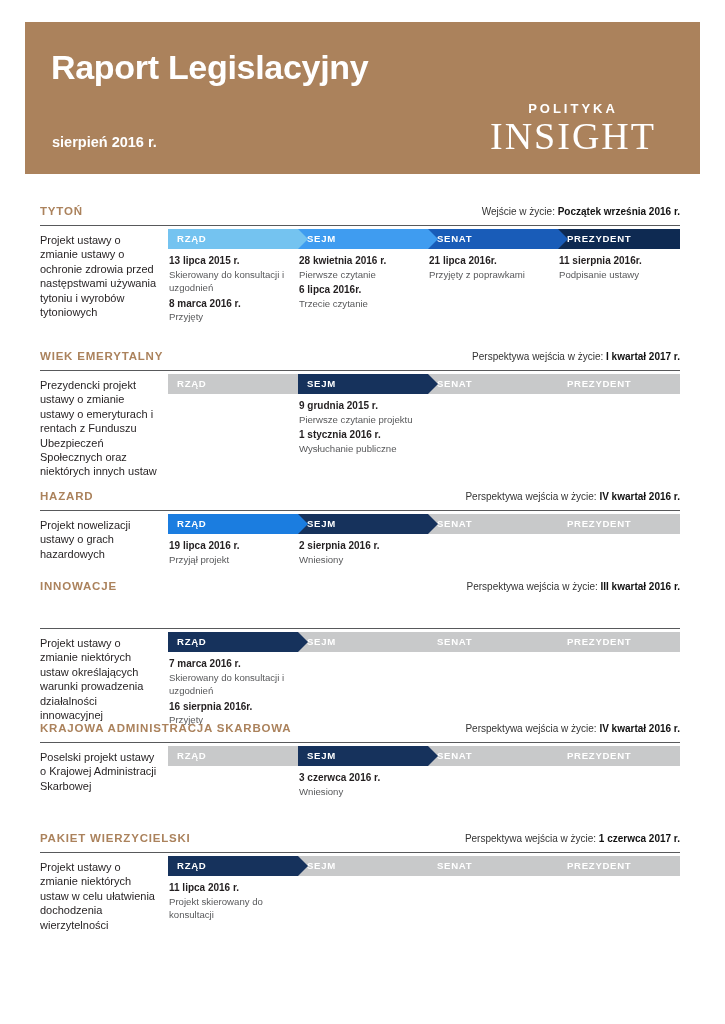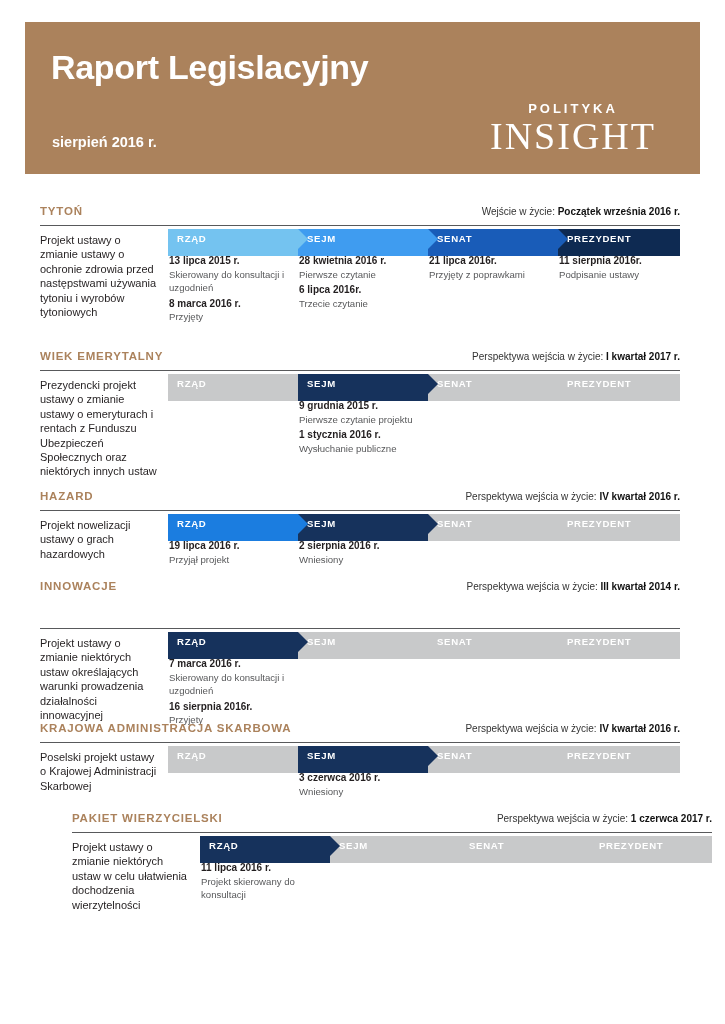--- a/index.html
+++ b/index.html
@@ -125,21 +125,21 @@
   .track {
     position: absolute;
     left: 128px;
     top: 3px;
     width: 512px;
     height: 20px;
   }
   .seg {
     position: absolute;
     top: 0;
-    height: 27px;
+    height: 20px;
     box-sizing: border-box;
   }
   .seg-label {
     position: absolute;
     left: 9px;
     top: 4px;
     font-size: 9.6px;
     font-weight: bold;
     letter-spacing: 0.7px;
     white-space: nowrap;
@@ -306,21 +306,21 @@
           <div class="evcol" style="left: 131px;">
             <div class="ev-date ev-first">2 sierpnia 2016 r.</div>
             <div class="ev-desc">Wniesiony</div>
           </div>
         </div>
       </div>
     </div>
     <div class="section" style="position: absolute; left: 0px; top: 375px;">
       <div class="sec-head">
         <div class="sec-title">INNOWACJE</div>
-        <div class="sec-status"><span>Perspektywa wejścia w życie: </span><b>III kwartał 2014 r.</b></div>
+        <div class="sec-status"><span>Perspektywa wejścia w życie: </span><b>III kwartał 2016 r.</b></div>
       </div>
       <div class="sec-body" style="height: 127px; margin-top: 28px;">
         <div class="desc">Projekt ustawy o zmianie niektórych ustaw określających warunki prowadzenia działalności innowacyjnej</div>
         <div class="track">
           <div class="seg" style="left: 0px; width: 130px; background: rgb(22, 50, 92); z-index: 10;">
             <span class="seg-label" style="color: rgb(255, 255, 255);">RZĄD</span>
             <span class="arrow" style="border-left: 10px solid rgb(22, 50, 92);"></span>
           </div>
           <div class="seg" style="left: 130px; width: 130px; background: rgb(200, 201, 202); z-index: 9;">
             <span class="seg-label" style="color: rgb(255, 255, 255);">SEJM</span>
@@ -365,21 +365,21 @@
           </div>
         </div>
         <div class="events">
           <div class="evcol" style="left: 131px;">
             <div class="ev-date ev-first">3 czerwca 2016 r.</div>
             <div class="ev-desc">Wniesiony</div>
           </div>
         </div>
       </div>
     </div>
-    <div class="section" style="position: absolute; left: 0px; top: 607px; margin-left: 32px;">
+    <div class="section" style="position: absolute; left: 0px; top: 627px;">
       <div class="sec-head">
         <div class="sec-title">PAKIET WIERZYCIELSKI</div>
         <div class="sec-status"><span>Perspektywa wejścia w życie: </span><b>1 czerwca 2017 r.</b></div>
       </div>
       <div class="sec-body" style="height: 100px;">
         <div class="desc">Projekt ustawy o zmianie niektórych ustaw w celu ułatwienia dochodzenia wierzytelności</div>
         <div class="track">
           <div class="seg" style="left: 0px; width: 130px; background: rgb(22, 50, 92); z-index: 10;">
             <span class="seg-label" style="color: rgb(255, 255, 255);">RZĄD</span>
             <span class="arrow" style="border-left: 10px solid rgb(22, 50, 92);"></span>

